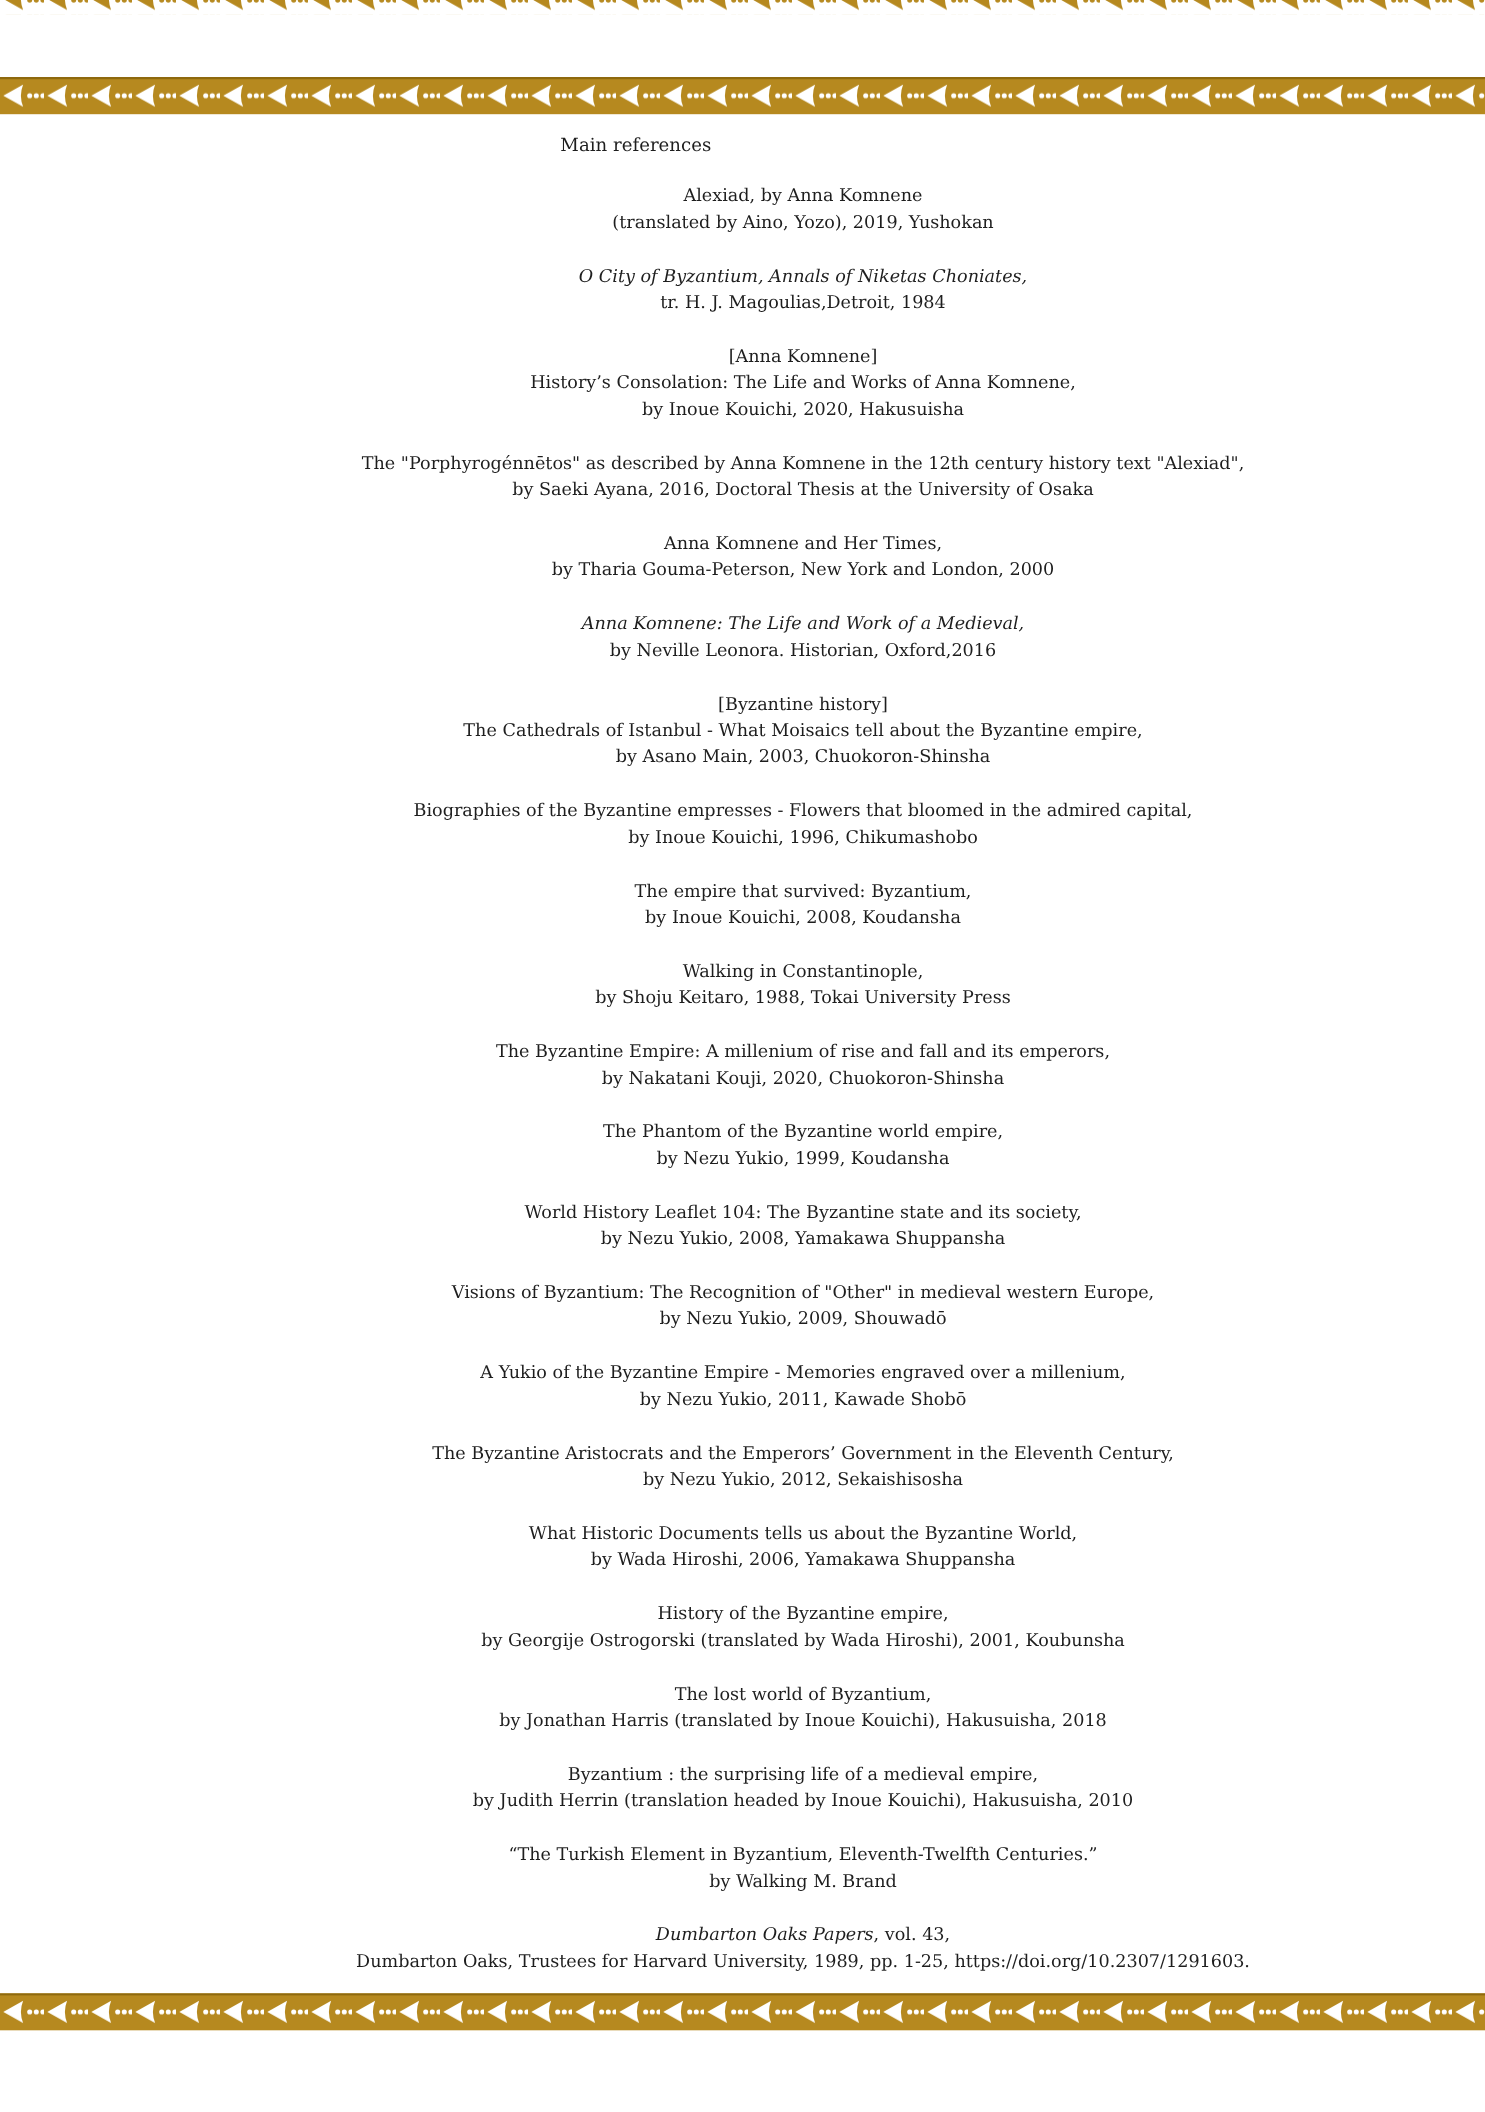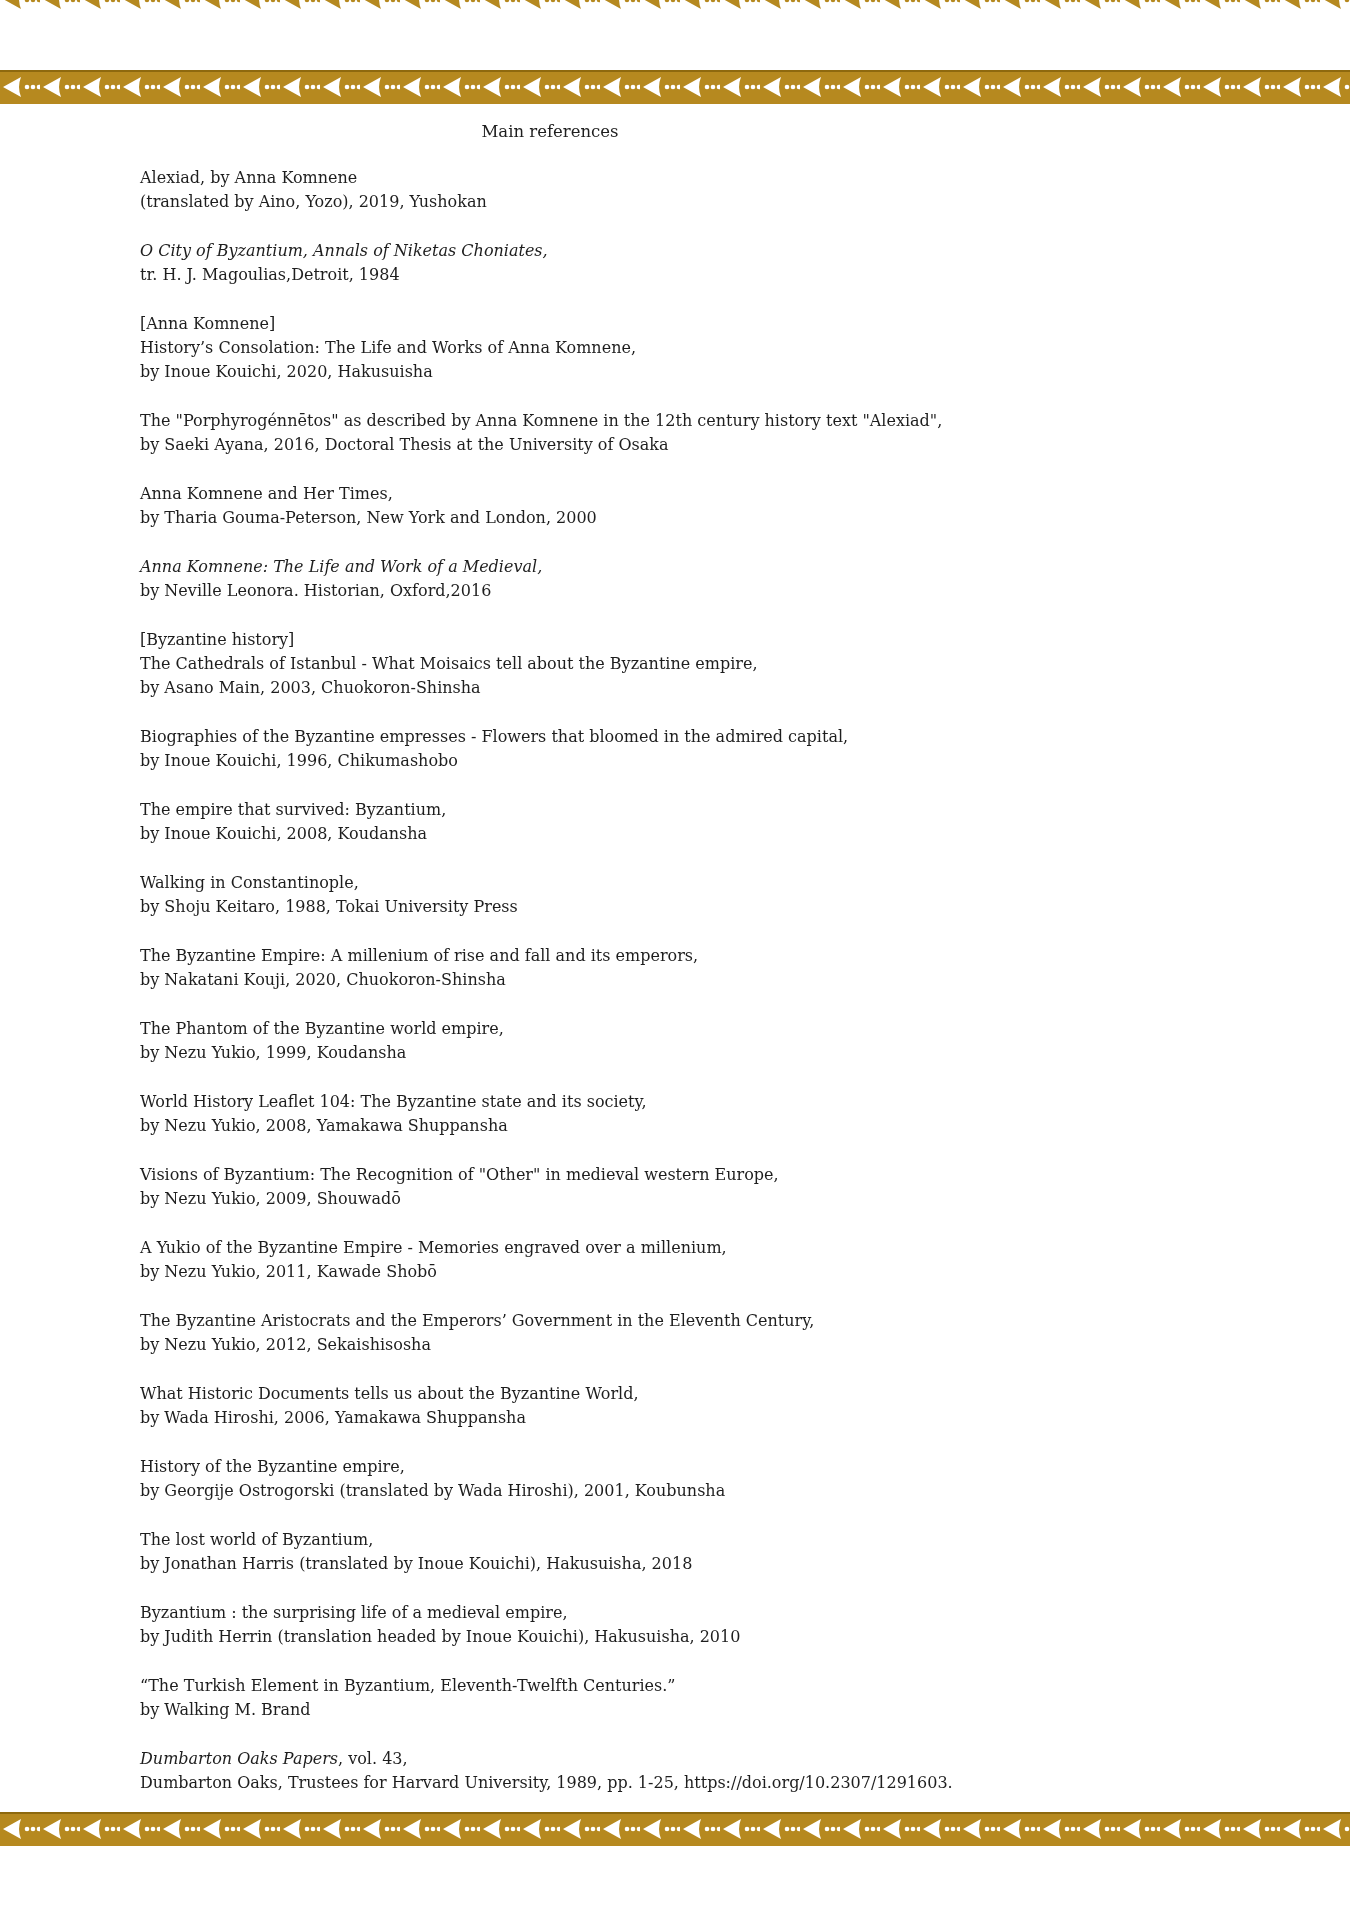--- a/index.html
+++ b/index.html
@@ -28,28 +28,29 @@
   .page-title {
     position: absolute;
     top: 121px;
     left: 0;
     width: 1100px;
     text-align: center;
     font-size: 16.5px;
     line-height: 22px;
     margin: 0;
     font-weight: normal;
+    padding-left: 28px;
   }
   .refs {
     position: absolute;
     top: 166px;
     left: 140px;
     right: 30px;
   }
-  .ref { margin: 0 0 25px 0; }
+  .ref { margin: 0 0 25px 0; text-align: center; }
   .ref-line {
     font-size: 16px;
     line-height: 24px;
     white-space: nowrap;
   }
   .it { font-style: italic; }
 </style>
 </head>
 <body>
 

